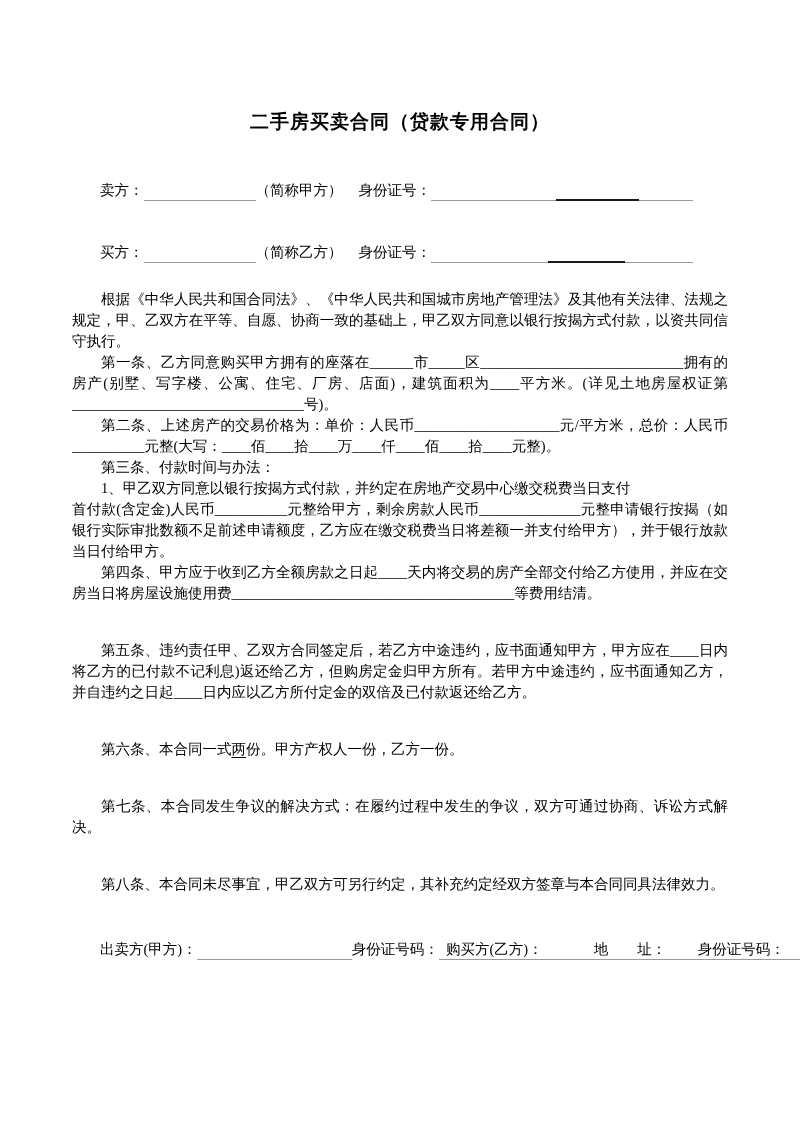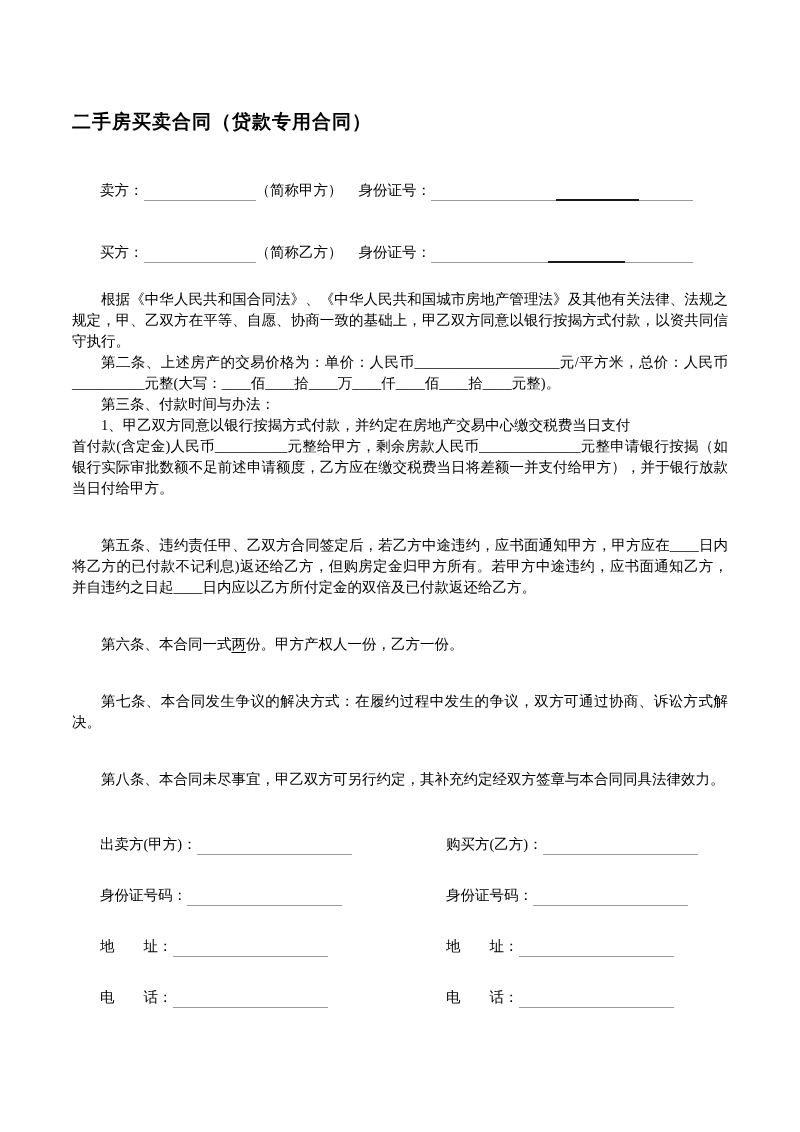--- a/index.html
+++ b/index.html
@@ -3,42 +3,42 @@
 <meta charset="utf-8">
 <style>
   html,body{margin:0;padding:0;}
   body{
     width:800px;height:1132px;overflow:hidden;background:#ffffff;color:#000;
     font-family:"Liberation Serif","DejaVu Serif",serif;
     font-size:14.5px;line-height:21px;
   }
   .page{padding:110px 72px 0 72px;box-sizing:border-box;}
   h1.doc-title{
-    font-size:19px;font-weight:bold;
+    font-size:19px;font-weight:bold;text-align:center;
     margin:0 0 46px 0;line-height:24px;letter-spacing:1px;
   }
   .party-row{
     padding-left:28px;display:flex;align-items:flex-end;
     margin-bottom:22px;white-space:nowrap;margin-top:41px;
   }
   .blank{display:inline-block;border-bottom:1px solid #9a9a9a;height:15px;vertical-align:baseline;}
   .name-blank{width:112px;}
   .id-blank{position:relative;flex:1;max-width:262px;}
   .dark-seg{position:absolute;bottom:-1px;height:0;border-bottom:2px solid #1a1a1a;}
   .seller-seg{left:125px;width:83px;}
   .buyer-seg{left:117px;width:77px;}
   .alias-gap{display:inline-block;width:16px;}
   .para{
     margin:0;text-align:justify;text-indent:2em;
   }
   .prewrap{white-space:pre-wrap;}
   .gap-before{margin-top:36px;}
   .u{text-decoration:underline;text-underline-offset:3px;}
   .sig-block{margin-top:42px;display:flex;}
-  .sig-col{display:flex;flex-direction:column;gap:28px;}
+  .sig-col{display:flex;flex-direction:row;}
   .sig-col.left{width:374px;padding-left:28px;box-sizing:border-box;}
   .sig-col.right{flex:1;}
   .sig-row{display:flex;align-items:flex-end;height:23px;white-space:nowrap;}
   .sig-blank{width:155px;border-bottom:1px solid #9a9a9a;height:15px;display:inline-block;}
   .date-row{margin-top:18px;display:flex;}
   .date-left{width:374px;padding-left:28px;box-sizing:border-box;white-space:nowrap;}
   .date-right{flex:1;white-space:nowrap;}
   .ymd{display:inline-block;}
   .date-left .ymd.y{margin-left:38px;}
   .date-left .ymd.m{margin-left:28px;}
@@ -70,24 +70,26 @@
       <span class="blank name-blank"></span>
       <span>（简称乙方）</span>
       <span class="alias-gap"></span>
       <span>身份证号：</span>
       <span class="blank id-blank">
         <i class="dark-seg buyer-seg"></i>
       </span>
   </div>
 
   <p class="para" style="margin-top:26px">根据《中华人民共和国合同法》、《中华人民共和国城市房地产管理法》及其他有关法律、法规之规定，甲、乙双方在平等、自愿、协商一致的基础上，甲乙双方同意以银行按揭方式付款，以资共同信守执行。</p>
+  <p class="para">第一条、乙方同意购买甲方拥有的座落在______市_____区____________________________拥有的房产(别墅、写字楼、公寓、住宅、厂房、店面)，建筑面积为____平方米。(详见土地房屋权证第________________________________号)。</p>
   <p class="para">第二条、上述房产的交易价格为：单价：人民币____________________元/平方米，总价：人民币__________元整(大写：____佰____拾____万____仟____佰____拾____元整)。</p>
   <p class="para">第三条、付款时间与办法：</p>
   <p class="para prewrap">1、甲乙双方同意以银行按揭方式付款，并约定在房地产交易中心缴交税费当日支付
 首付款(含定金)人民币__________元整给甲方，剩余房款人民币______________元整申请银行按揭（如银行实际审批数额不足前述申请额度，乙方应在缴交税费当日将差额一并支付给甲方），并于银行放款当日付给甲方。</p>
+  <p class="para">第四条、甲方应于收到乙方全额房款之日起____天内将交易的房产全部交付给乙方使用，并应在交房当日将房屋设施使用费_______________________________________等费用结清。</p>
   <p class="para gap-before">第五条、违约责任甲、乙双方合同签定后，若乙方中途违约，应书面通知甲方，甲方应在____日内将乙方的已付款不记利息)返还给乙方，但购房定金归甲方所有。若甲方中途违约，应书面通知乙方，并自违约之日起____日内应以乙方所付定金的双倍及已付款返还给乙方。</p>
   <p class="para gap-before"><span>第六条、本合同一式</span><span class="u">两</span><span>份。甲方产权人一份，乙方一份。</span></p>
   <p class="para gap-before">第七条、本合同发生争议的解决方式：在履约过程中发生的争议，双方可通过协商、诉讼方式解决。</p>
   <p class="para gap-before">第八条、本合同未尽事宜，甲乙双方可另行约定，其补充约定经双方签章与本合同同具法律效力。</p>
 
   <div class="sig-block">
     <div class="sig-col left">
       <div class="sig-row">
           <span>出卖方(甲方)：</span>
           <span class="sig-blank"></span>

